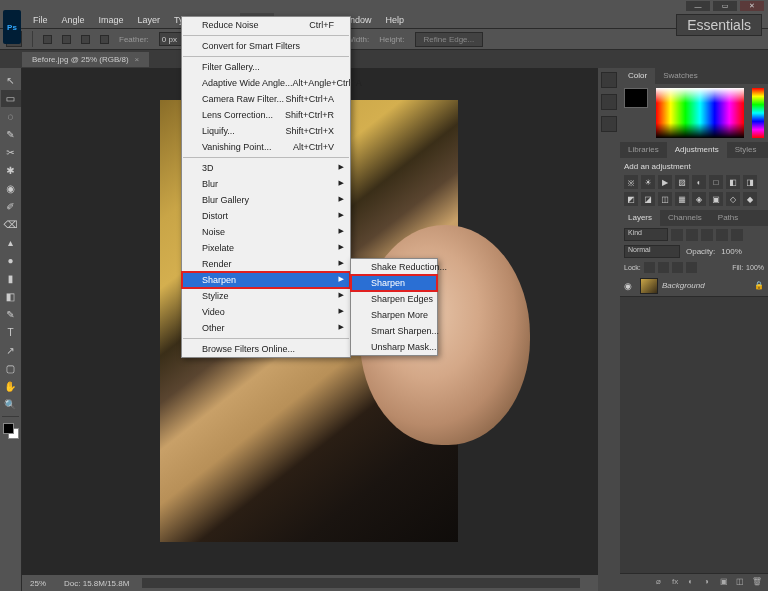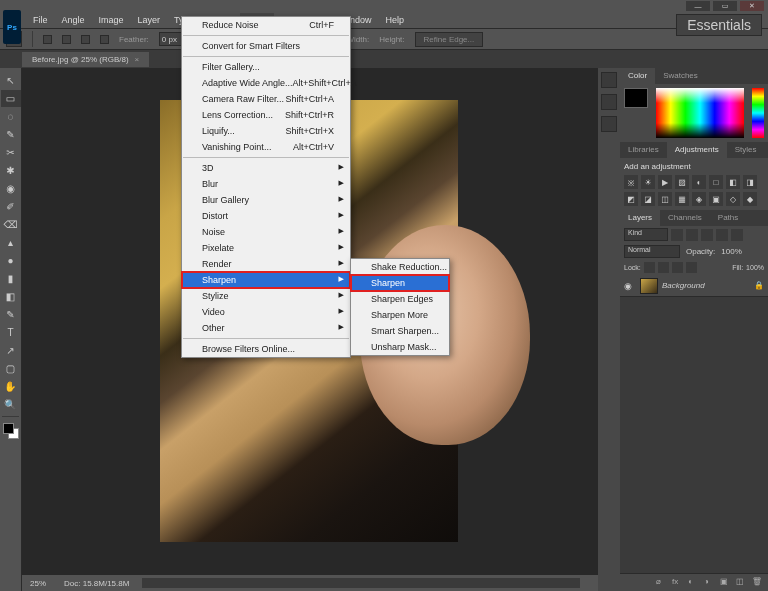--- a/index.html
+++ b/index.html
@@ -281,21 +281,21 @@
     <div class="dsep"></div>
     <div class="drow">
       <span>Convert for Smart Filters</span>
     </div>
     <div class="dsep"></div>
     <div class="drow">
       <span>Filter Gallery...</span>
     </div>
     <div class="drow">
       <span>Adaptive Wide Angle...</span>
-      <span>Alt+Shift+Ctrl+A</span>
+      <span>Alt+Angle+Ctrl+A</span>
     </div>
     <div class="drow">
       <span>Camera Raw Filter...</span>
       <span>Shift+Ctrl+A</span>
     </div>
     <div class="drow">
       <span>Lens Correction...</span>
       <span>Shift+Ctrl+R</span>
     </div>
     <div class="drow">
@@ -348,21 +348,21 @@
       <span class="arrow">▶</span>
     </div>
     <div class="drow">
       <span>Other</span>
       <span class="arrow">▶</span>
     </div>
     <div class="dsep"></div>
     <div class="drow">
       <span>Browse Filters Online...</span>
     </div>
-    <div class="dropdown submenu" style="top: 241px; width: 100px;">
+    <div class="dropdown submenu" style="top: 241px; width: 88px;">
       <div class="drow">
         <span>Shake Reduction...</span>
       </div>
       <div class="drow highlight">
         <span>Sharpen</span>
       </div>
       <div class="drow">
         <span>Sharpen Edges</span>
       </div>
       <div class="drow">

